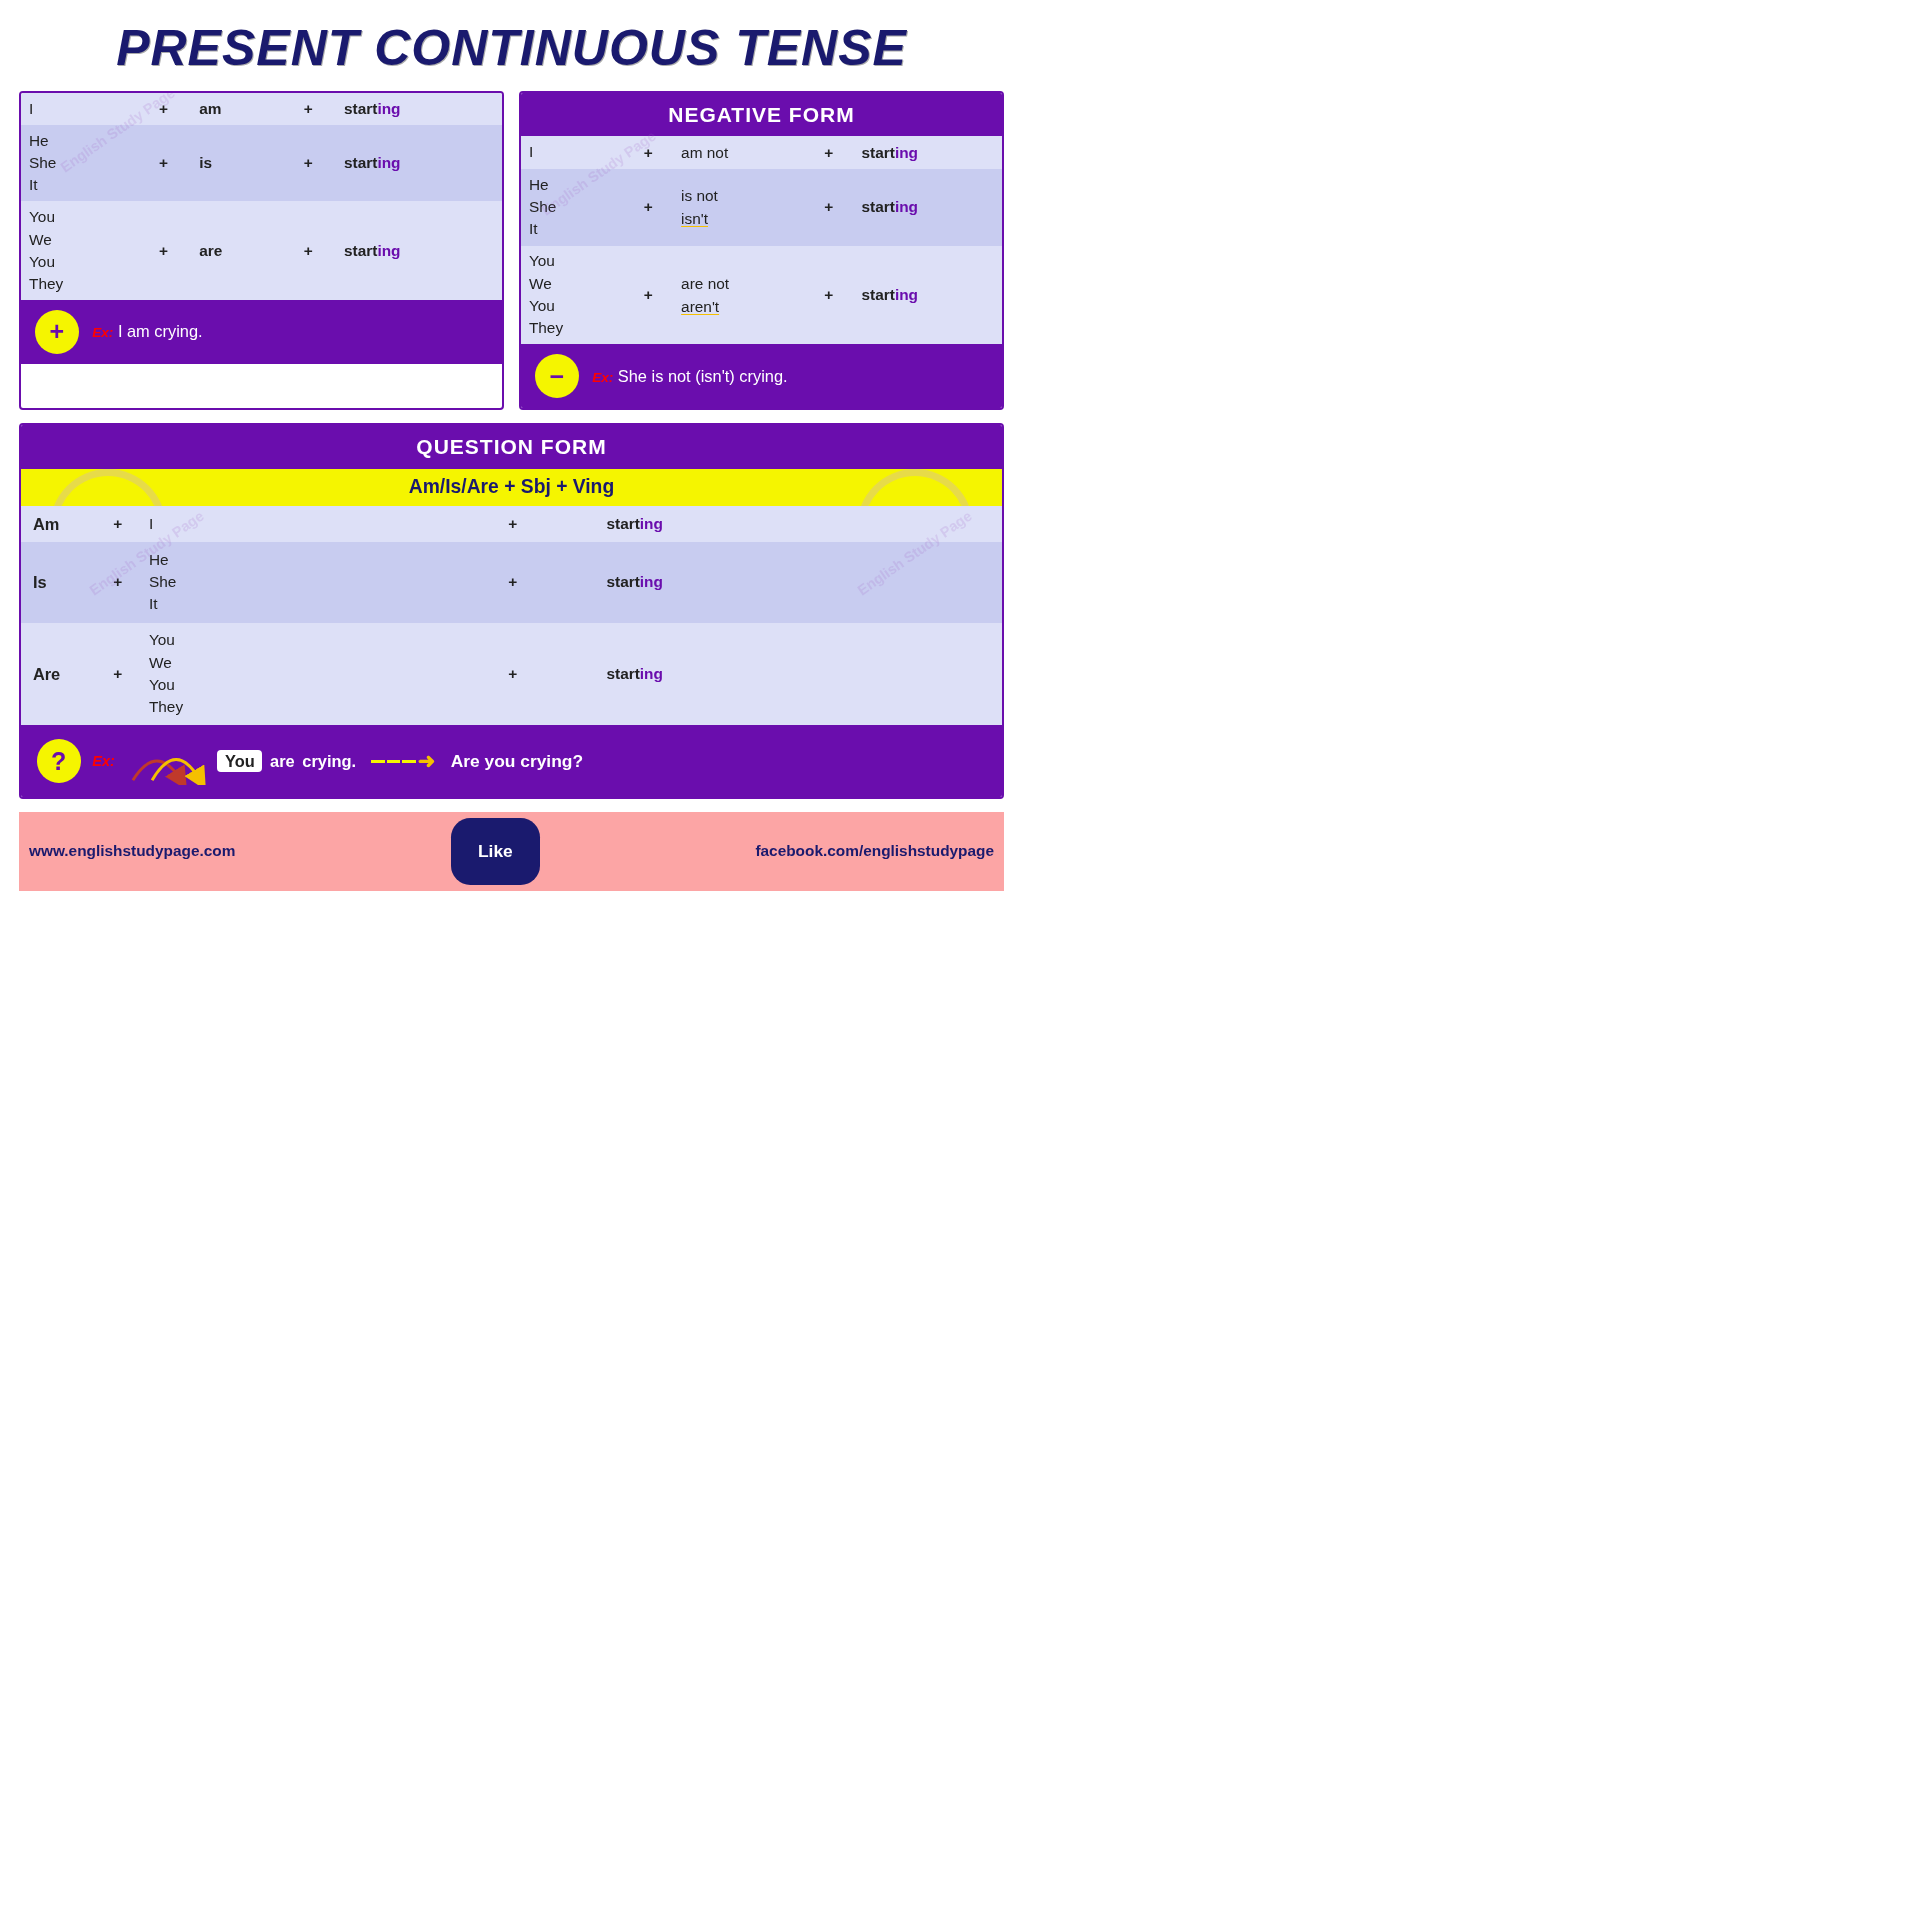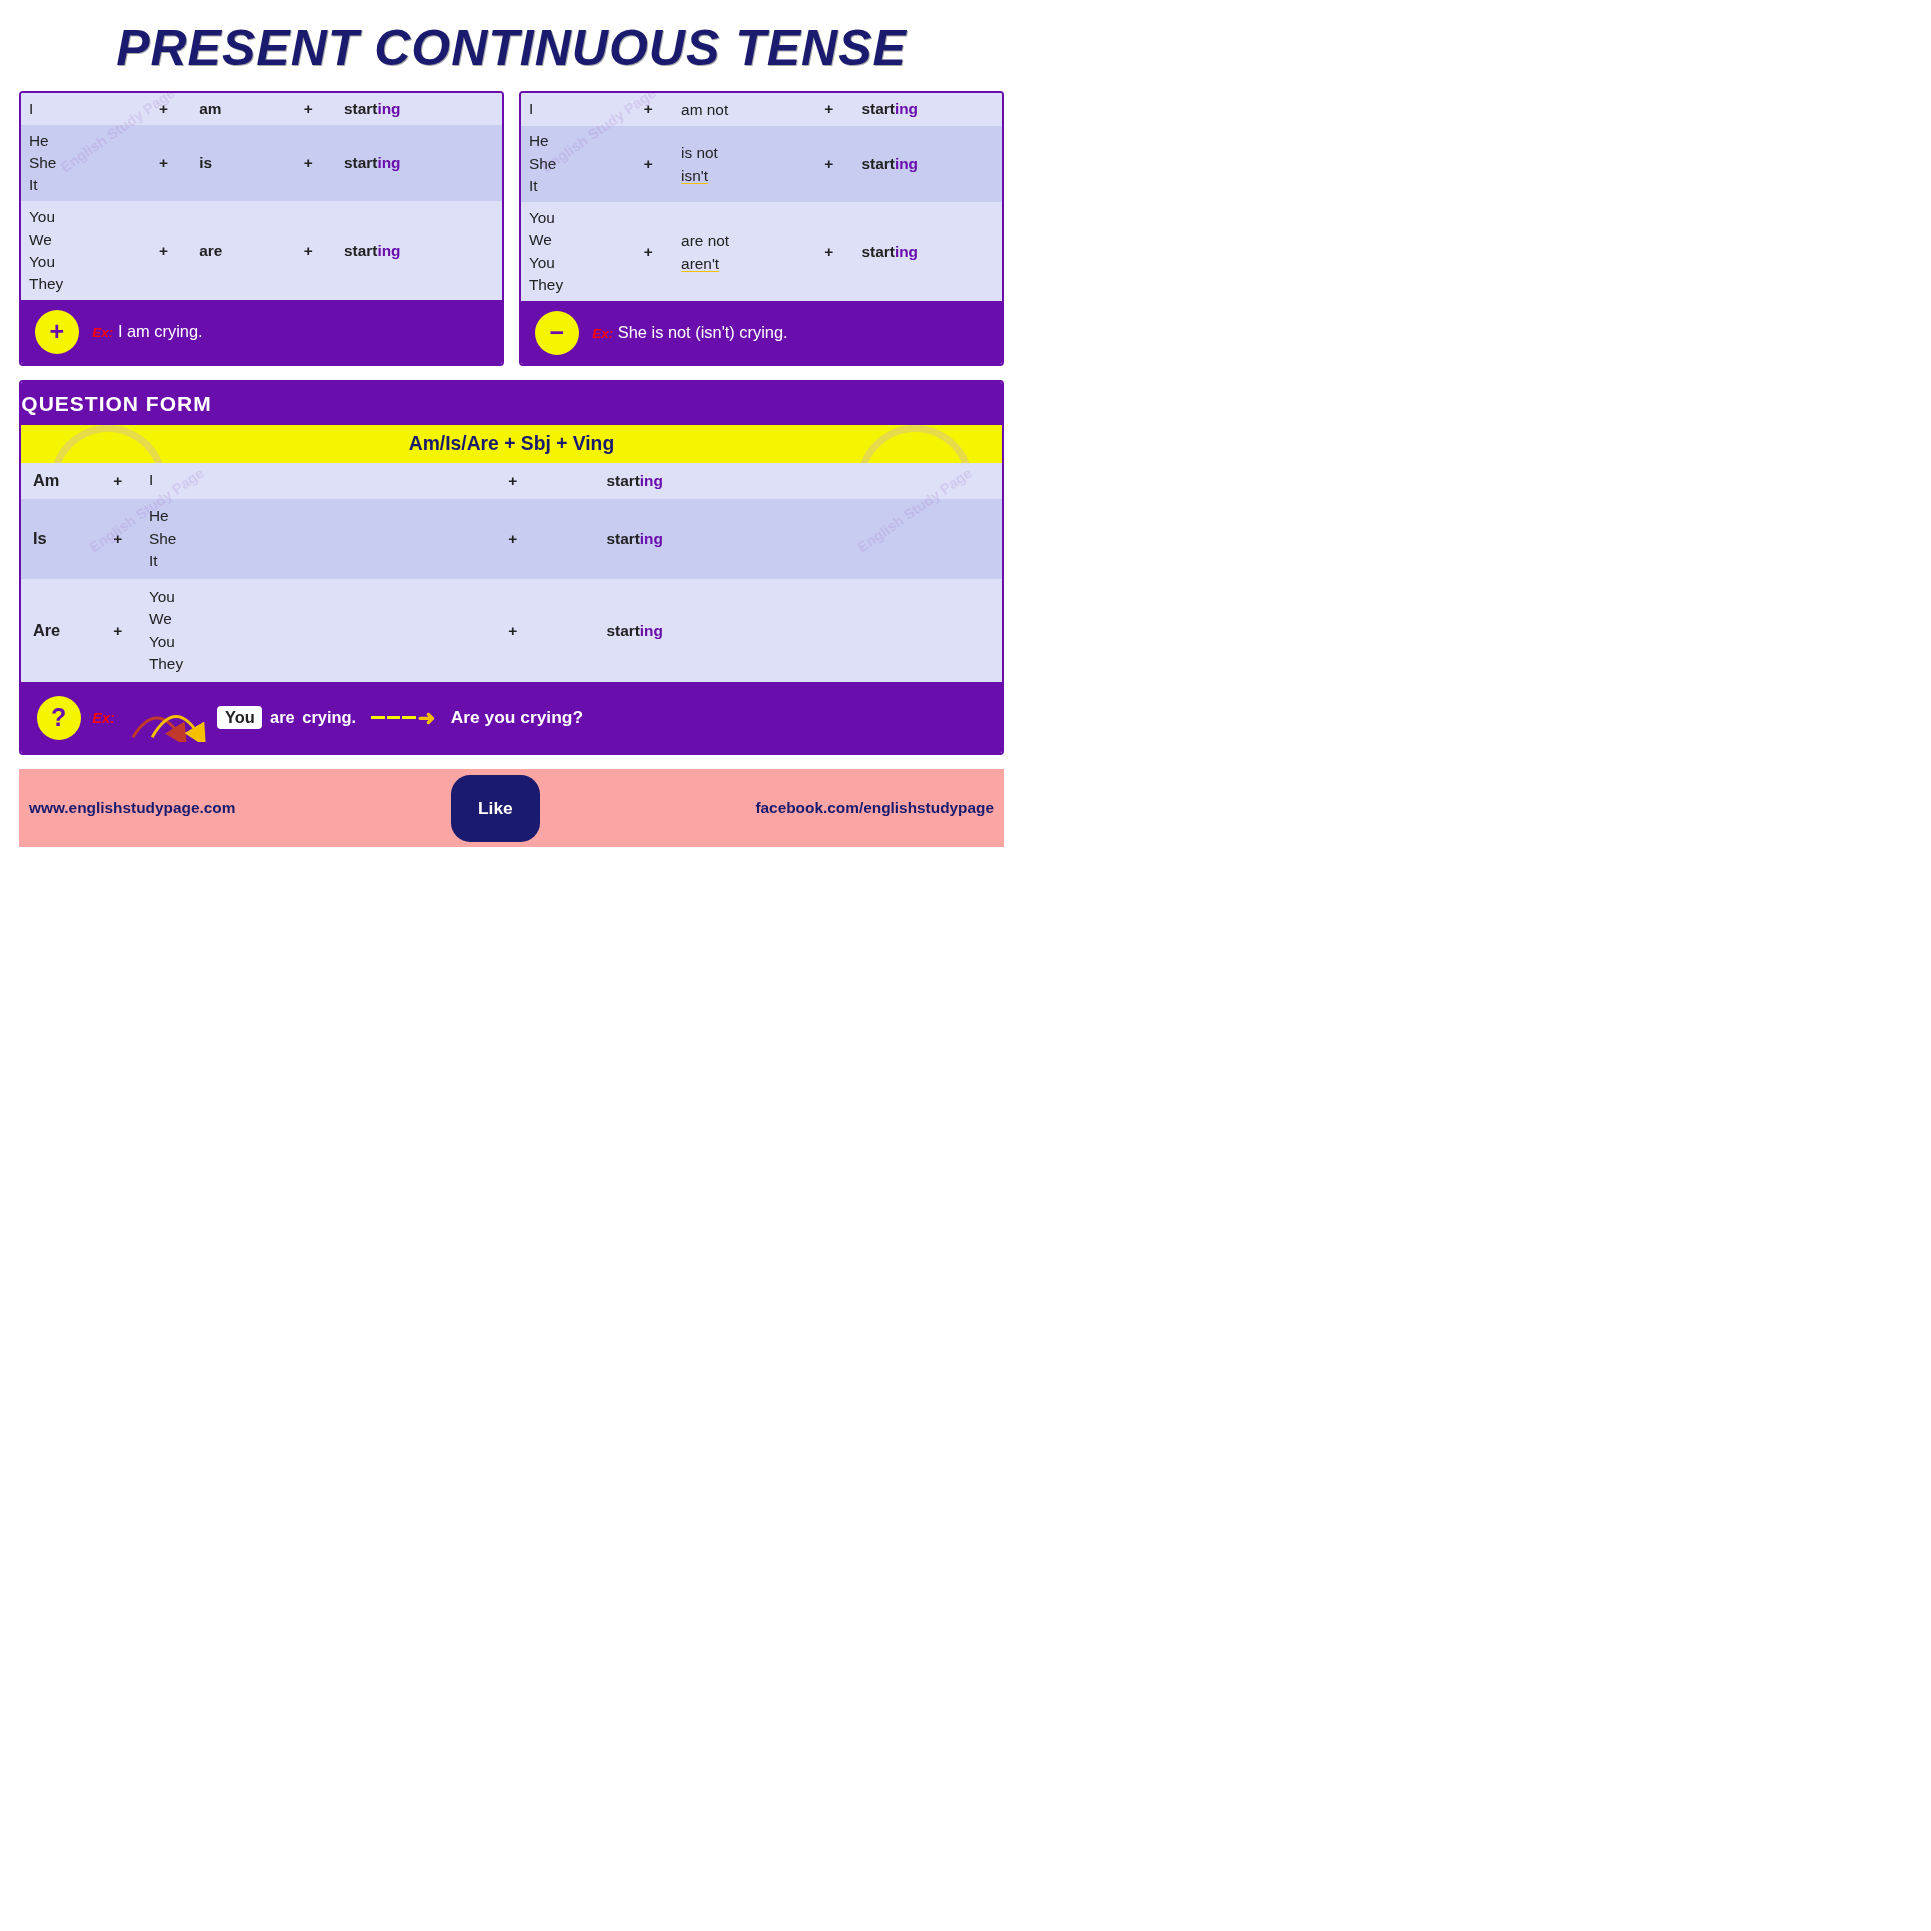--- a/index.html
+++ b/index.html
@@ -166,20 +166,21 @@
       border: 2.9px solid #6a0dad;
       border-radius: 3.9px;
       overflow: hidden;
       margin-bottom: 13.5px;
       position: relative;
     }
 
     .question-header {
       background: #6a0dad;
       color: white;
+      text-align: center;
       font-size: 21px;
       font-weight: 900;
       padding: 9.7px 0;
       letter-spacing: 1px;
     }
 
     .question-formula-bar {
       background: #f5f500;
       color: #1a1a6e;
       text-align: center;
@@ -368,20 +369,21 @@
     <div class="example-row">
       <div class="example-badge">+</div>
       <div class="example-text">
         <span class="ex-label">Ex:</span>
         <span>I am crying.</span>
       </div>
     </div>
   </div>
 
   <div class="panel">
+    <div class="panel-header">NEGATIVE FORM</div>
     <div class="panel-body">
       <div class="watermark" style="top:29px; left:9.7px; font-size:14.5px; transform:rotate(-35deg);">English Study Page</div>
       <table class="tbl">
         <tbody>
             <tr>
           <td class="sbj-cell">I</td>
           <td class="plus-sign">+</td>
           <td class="neg-verb">am not</td>
           <td class="plus-sign">+</td>
           <td class="starting">start<span class="ing">ing</span></td>

